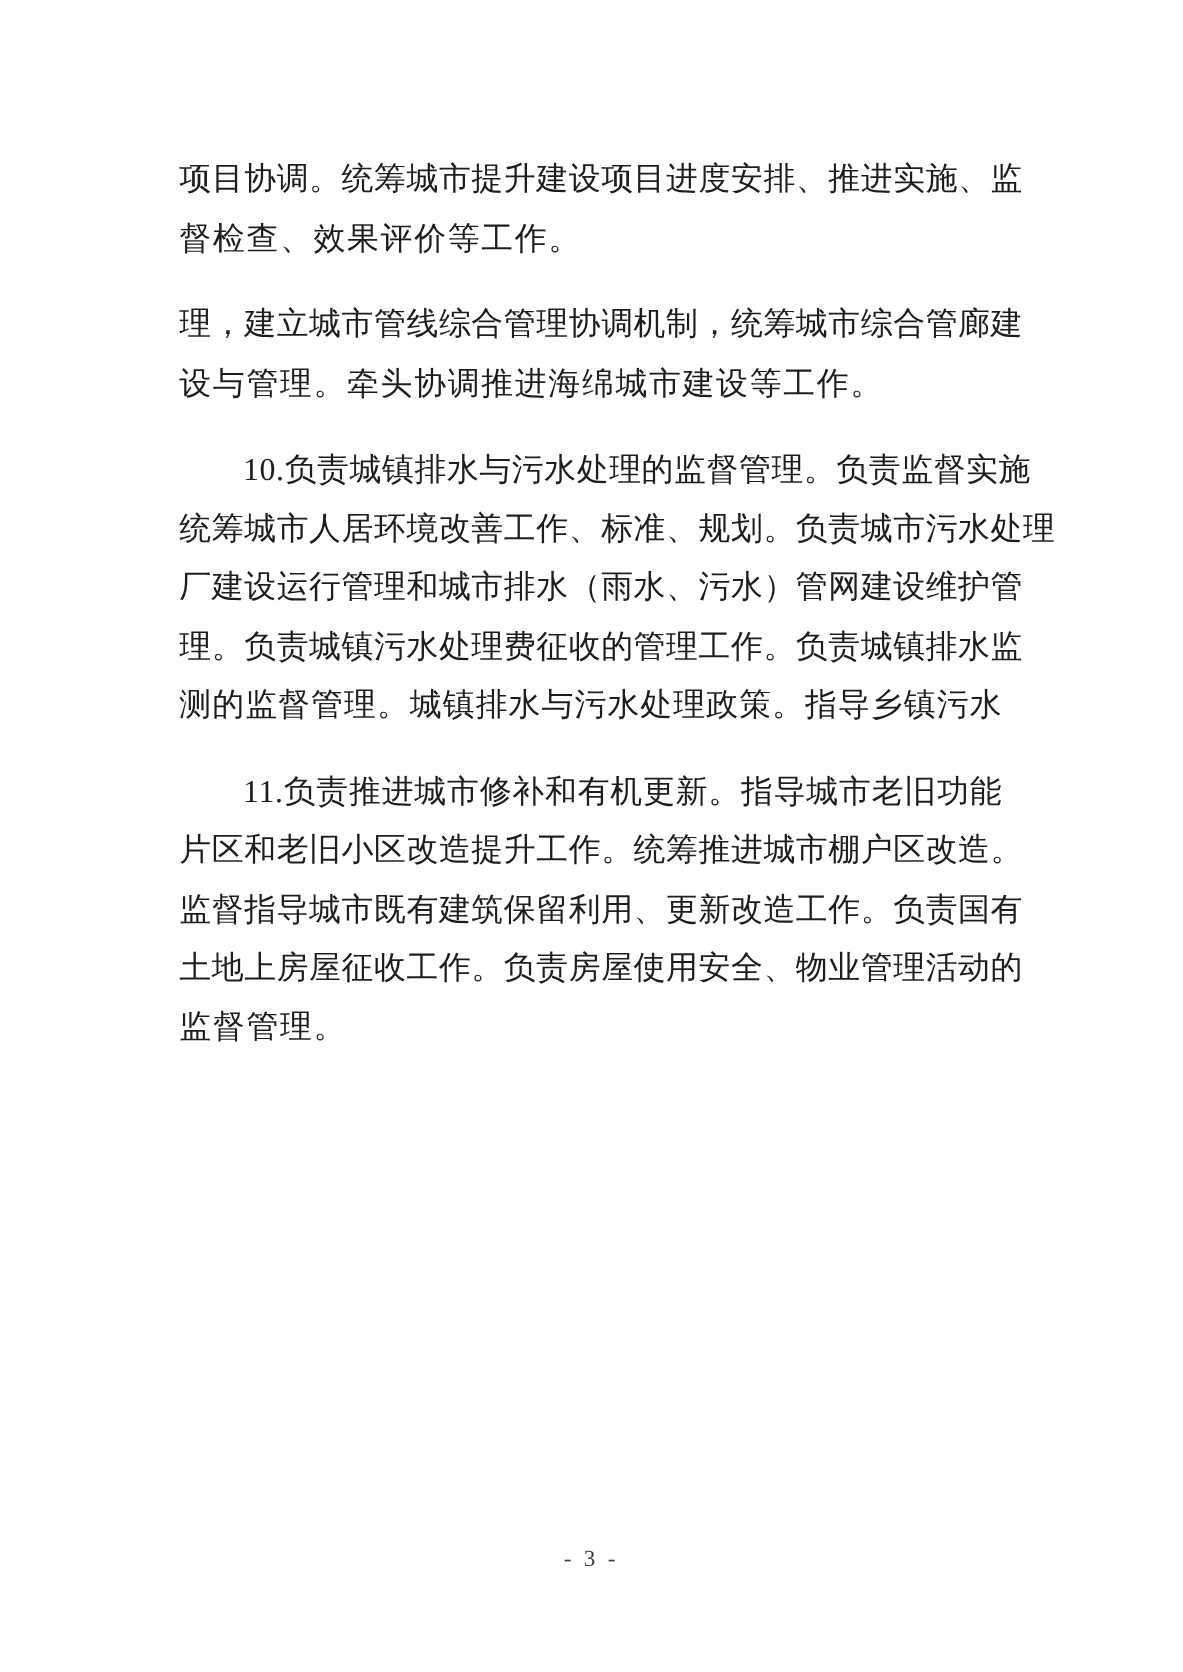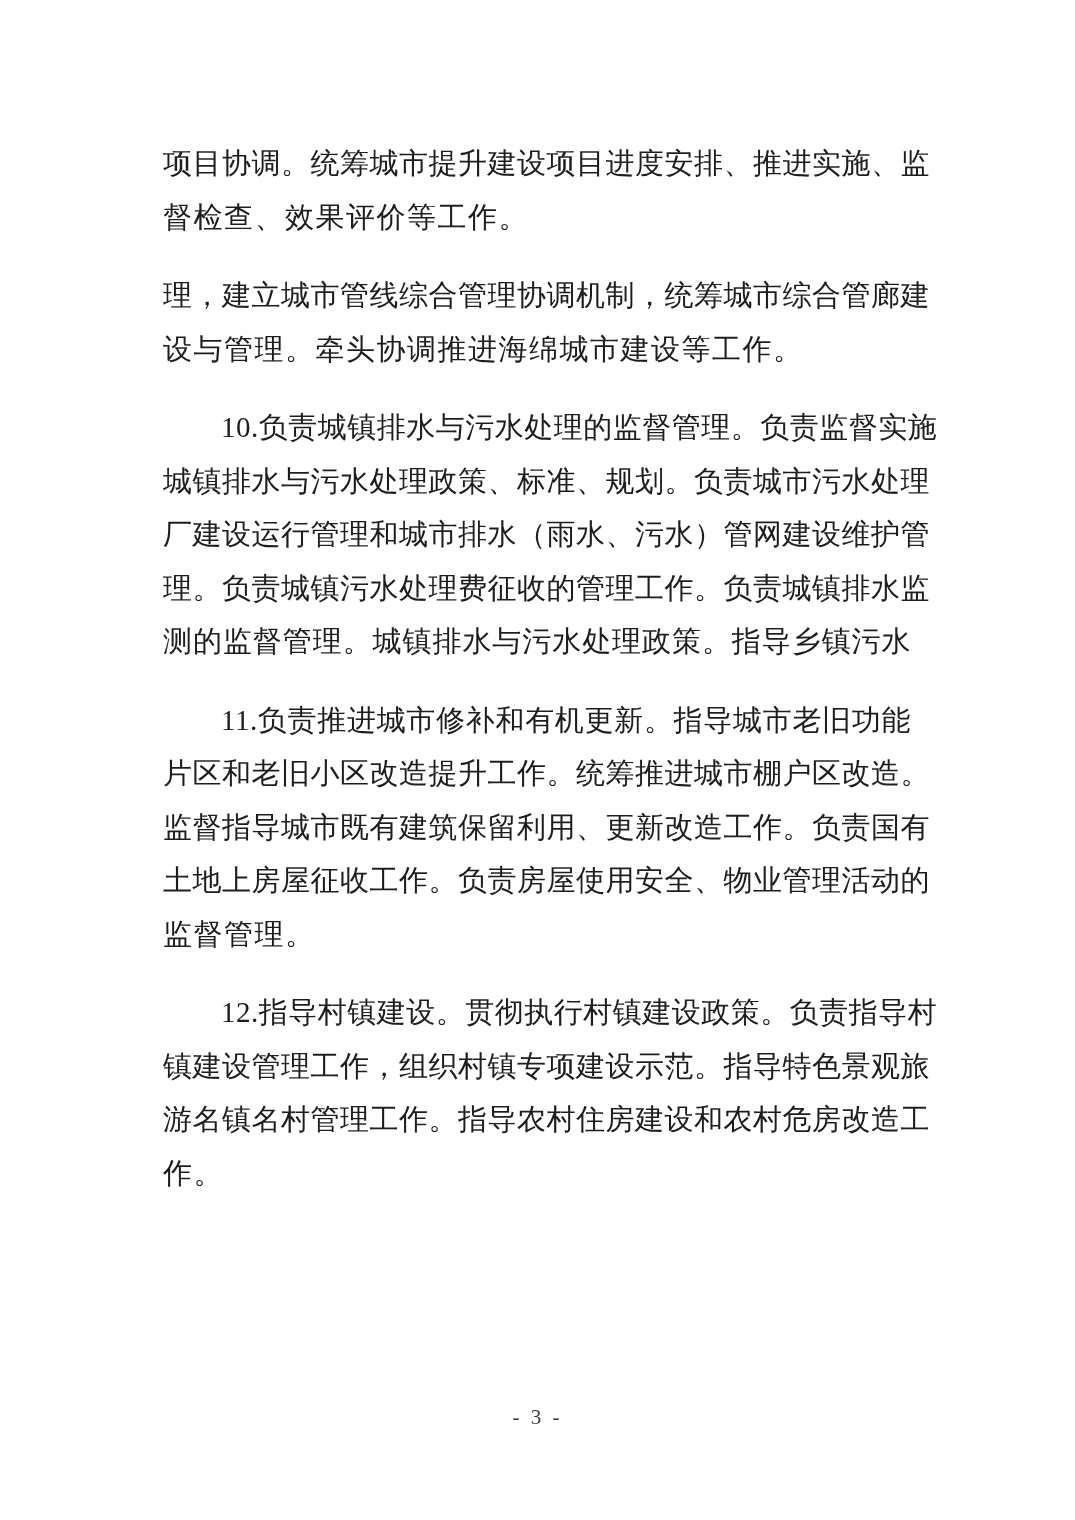--- a/index.html
+++ b/index.html
@@ -67,33 +67,27 @@
       <div class="para">
         <div class="line first">项目协调。统筹城市提升建设项目进度安排、推进实施、监</div>
         <div class="line last">督检查、效果评价等工作。</div>
       </div>
       <div class="para indent">
         <div class="line">理，建立城市管线综合管理协调机制，统筹城市综合管廊建</div>
         <div class="line last">设与管理。牵头协调推进海绵城市建设等工作。</div>
       </div>
       <div class="para indent">
         <div class="line first">10.负责城镇排水与污水处理的监督管理。负责监督实施</div>
-        <div class="line">城镇排水与污水处理政策、标准、规划。负责城市污水处理</div>
+        <div class="line">统筹城市人居环境改善工作、标准、规划。负责城市污水处理</div>
         <div class="line">厂建设运行管理和城市排水（雨水、污水）管网建设维护管</div>
         <div class="line">理。负责城镇污水处理费征收的管理工作。负责城镇排水监</div>
         <div class="line">测的监督管理。城镇排水与污水处理政策。指导乡镇污水</div>
       </div>
       <div class="para indent">
         <div class="line first">11.负责推进城市修补和有机更新。指导城市老旧功能</div>
         <div class="line">片区和老旧小区改造提升工作。统筹推进城市棚户区改造。</div>
         <div class="line">监督指导城市既有建筑保留利用、更新改造工作。负责国有</div>
         <div class="line">土地上房屋征收工作。负责房屋使用安全、物业管理活动的</div>
         <div class="line last">监督管理。</div>
       </div>
-      <div class="para indent">
-        <div class="line first">12.指导村镇建设。贯彻执行村镇建设政策。负责指导村</div>
-        <div class="line">镇建设管理工作，组织村镇专项建设示范。指导特色景观旅</div>
-        <div class="line">游名镇名村管理工作。指导农村住房建设和农村危房改造工</div>
-        <div class="line last">作。</div>
-      </div>
     </div>
   <div class="page-number">- 3 -</div>
 </div>
 
 </body></html>

